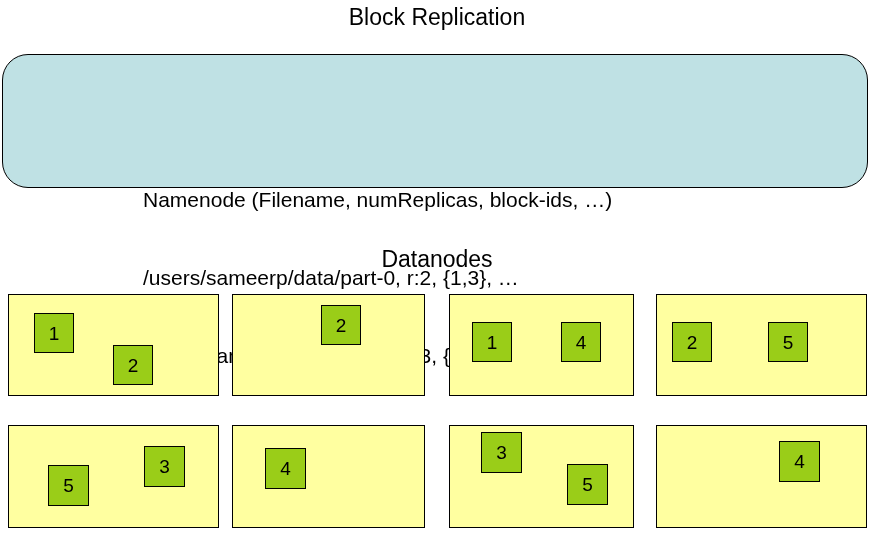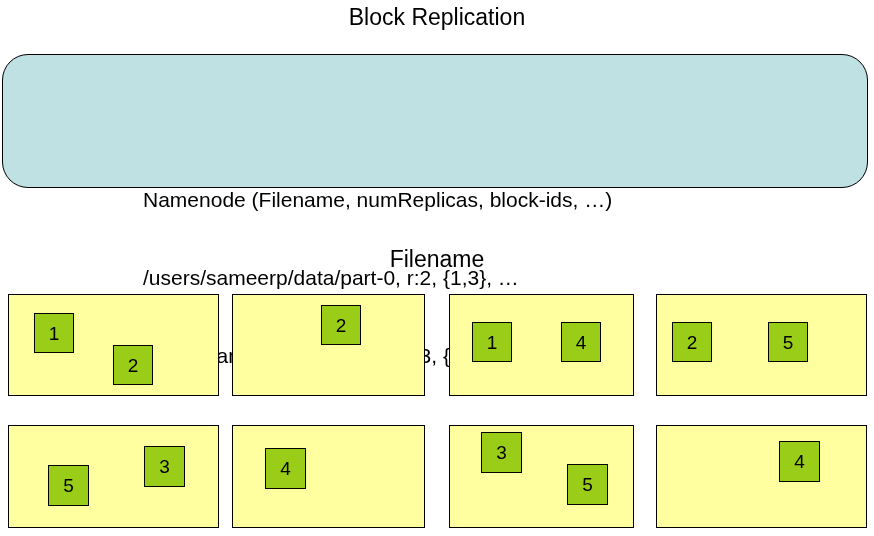--- a/index.html
+++ b/index.html
@@ -90,21 +90,21 @@
   <div class="title">Block Replication</div>
 
   <div class="namenode-box">
     <div class="namenode-text">
       <span class="ln">Namenode (Filename, numReplicas, block-ids, …)</span>
       <span class="ln">/users/sameerp/data/part-0, r:2, {1,3}, …</span>
       <span class="ln">/users/sameerp/data/part-1, r:3, {2,4,5}, …</span>
     </div>
   </div>
 
-  <div class="datanodes-label">Filename</div>
+  <div class="datanodes-label">Datanodes</div>
 
   <div id="datanode-layer">
       <div class="datanode" style="left: 8px; top: 294px; width: 211px; height: 102px;"></div>
       <div class="block" style="left: 34px; top: 313px; width: 40px; height: 40px;">1</div>
       <div class="block" style="left: 113px; top: 345px; width: 40px; height: 40px;">2</div>
       <div class="datanode" style="left: 232px; top: 294px; width: 193px; height: 102px;"></div>
       <div class="block" style="left: 321px; top: 305px; width: 40px; height: 40px;">2</div>
       <div class="datanode" style="left: 449px; top: 294px; width: 185px; height: 102px;"></div>
       <div class="block" style="left: 472px; top: 322px; width: 40px; height: 40px;">1</div>
       <div class="block" style="left: 561px; top: 322px; width: 40px; height: 40px;">4</div>

